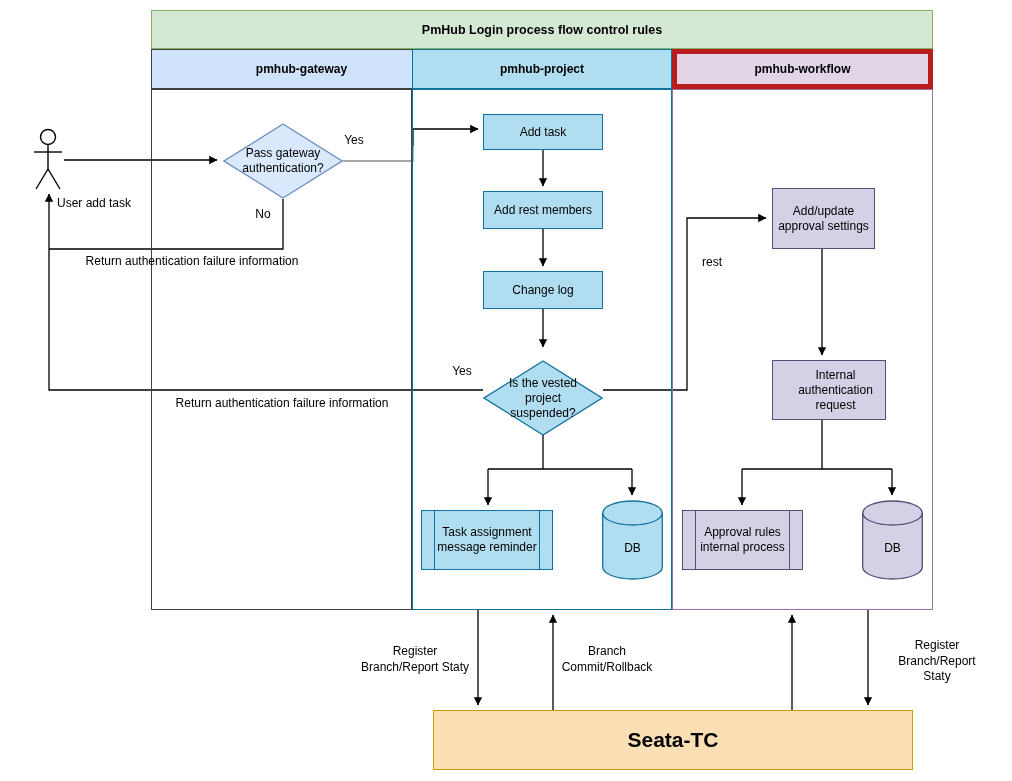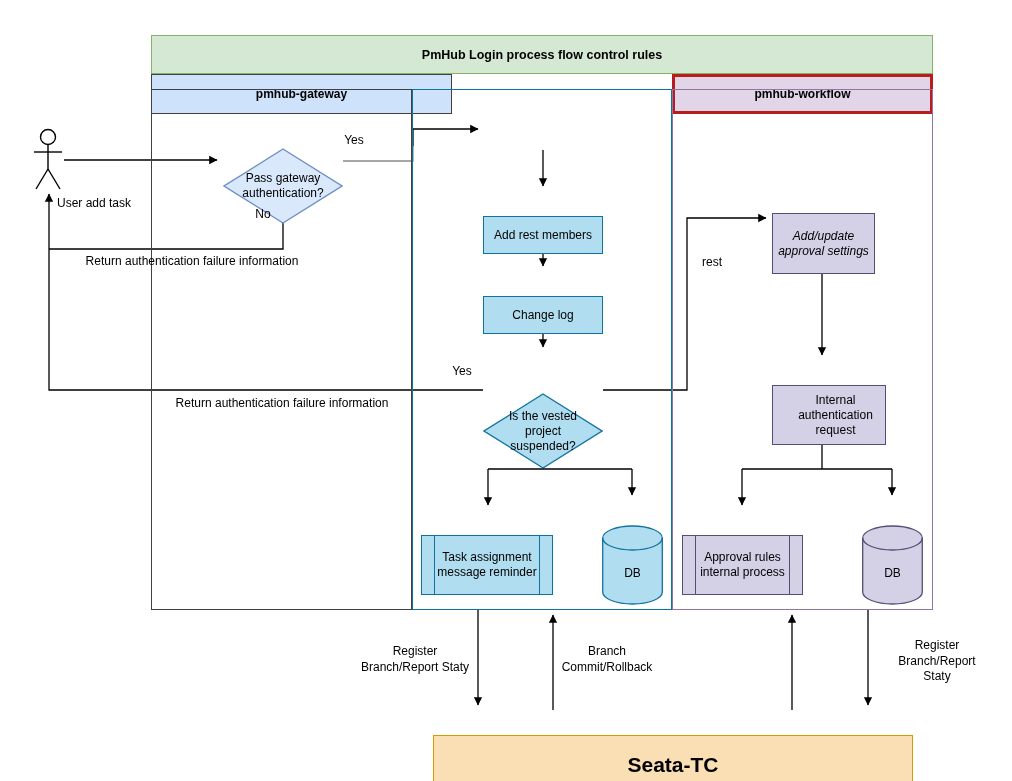--- a/index.html
+++ b/index.html
@@ -2,27 +2,27 @@
 <html><head>
 <meta charset="utf-8">
 <style>
   html,body{margin:0;padding:0;background:#ffffff;}
   #canvas{
     position:relative;width:1012px;height:781px;background:#ffffff;
     font-family:"Liberation Sans","DejaVu Sans",sans-serif;color:#000;overflow:hidden;
   }
   #edges{position:absolute;left:0;top:0;width:1012px;height:781px;}
   .abs{position:absolute;box-sizing:border-box;}
-  .flexc{display:flex;align-items:center;justify-content:center;text-align:center;margin-top:25px;}
+  .flexc{display:flex;align-items:center;justify-content:center;text-align:center;}
   
   .titlebar{background:#d5e8d4;border:1px solid #82b366;font-weight:bold;font-size:12.5px;}
   .hdr{font-weight:bold;font-size:12px;}
   .hdr-gateway{background:#cfe2fb;border:1px solid #404040;}
   .hdr-project{background:#b1ddf0;border:1px solid #10739e;}
-  .hdr-workflow{background:#e1d5e7;border:3px solid #b91c1c;}
+  .hdr-workflow{background:#e1d5e7;border:5px solid #b91c1c;}
   .body-gateway{border:1px solid #404040;background:transparent;}
   .body-project{border:1px solid #10739e;background:transparent;}
   .body-workflow{border:1px solid #9673a6;background:transparent;}
   
   .node{font-size:12px;line-height:1.25;}
   .cyan{background:#b1ddf0;border:1px solid #10739e;}
   .lav{background:#d4d0e6;border:1px solid #544d77;}
   .seata{background:#fadfb5;border:1.5px solid #d79b00;font-weight:bold;font-size:21px;}
   .diamond svg{position:absolute;left:0;top:0;width:100%;height:100%;}
   .diamond span{position:relative;z-index:1;display:block;}
@@ -81,61 +81,67 @@
       <polyline points="868,610 868,705" marker-end="url(#ah)"></polyline>
     </g>
   </svg>
 
   <div class="abs flexc titlebar" style="left:151px;top:10px;width:782px;height:39px;">
     <span>PmHub Login process flow control rules</span>
   </div>
   <div class="abs flexc hdr hdr-gateway" style="left:151px;top:49px;width:301px;height:40px;">
     <span>pmhub-gateway</span>
   </div>
+  <div class="abs flexc hdr hdr-project" style="left:412px;top:49px;width:260px;height:40px;">
+    <span>pmhub-project</span>
+  </div>
   <div class="abs flexc hdr hdr-workflow" style="left:672px;top:49px;width:261px;height:40px;">
     <span>pmhub-workflow</span>
   </div>
   <div class="abs body-gateway" style="left:151px;top:89px;width:261px;height:521px;"></div>
   <div class="abs body-project" style="left:412px;top:89px;width:260px;height:521px;"></div>
   <div class="abs body-workflow" style="left:672px;top:89px;width:261px;height:521px;"></div>
 
   <div class="abs flexc node diamond" style="left:223px;top:123px;width:120px;height:76px;">
     <svg viewBox="0 0 120 76" preserveAspectRatio="none">
       <polygon points="60,1 119,38 60,75 1,38" fill="#dae8fc" stroke="#6c8ebf" stroke-width="1.3"></polygon>
     </svg>
     <span style="width:96px;">Pass gateway authentication?</span>
   </div>
 
+  <div class="abs flexc node cyan" style="left:483px;top:114px;width:120px;height:36px;">
+    <span>Add task</span>
+  </div>
   <div class="abs flexc node cyan" style="left:483px;top:191px;width:120px;height:38px;">
     <span>Add rest members</span>
   </div>
   <div class="abs flexc node cyan" style="left:483px;top:271px;width:120px;height:38px;">
     <span>Change log</span>
   </div>
-  <div class="abs flexc node diamond" style="left:483px;top:368px;width:120px;height:76px;">
+  <div class="abs flexc node diamond" style="left:483px;top:360px;width:120px;height:76px;">
     <svg viewBox="0 0 120 76" preserveAspectRatio="none">
       <polygon points="60,1 119,38 60,75 1,38" fill="#b1ddf0" stroke="#10739e" stroke-width="1.3"></polygon>
     </svg>
     <span style="width:80px;">Is the vested project suspended?</span>
   </div>
   <div class="abs flexc node cyan" style="left:421px;top:510px;width:132px;height:60px;">
     <div class="pbar" style="left:12px;"></div>
     <div class="pbar" style="right:12px;"></div>
     <span style="width:104px;">Task assignment message reminder</span>
   </div>
   <div class="abs flexc node cyl" style="left:602px;top:500px;width:61px;height:80px;">
     <svg viewBox="0 0 61 80">
       <path d="M0.7,13 a29.8,12 0 0 1 59.6,0 v54 a29.8,12 0 0 1 -59.6,0 z" fill="#b1ddf0" stroke="#10739e" stroke-width="1.3"></path>
       <path d="M0.7,13 a29.8,12 0 0 0 59.6,0" fill="none" stroke="#10739e" stroke-width="1.3"></path>
     </svg>
     <span>DB</span>
   </div>
 
   <div class="abs flexc node lav" style="left:772px;top:188px;width:103px;height:61px;">
-    <span style="width:98px;font-style:italic;">Add/update approval settings</span>
+    <span style="width:98px;">Add/update approval settings</span>
   </div>
   <div class="abs flexc node lav" style="left:772px;top:360px;width:114px;height:60px;padding-left:13px;">
     <span style="width:92px;">Internal authentication request</span>
   </div>
   <div class="abs flexc node lav" style="left:682px;top:510px;width:121px;height:60px;">
     <div class="pbar lav-b" style="left:12px;"></div>
     <div class="pbar lav-b" style="right:12px;"></div>
     <span style="width:94px;">Approval rules internal process</span>
   </div>
   <div class="abs flexc node cyl" style="left:862px;top:500px;width:61px;height:80px;">

